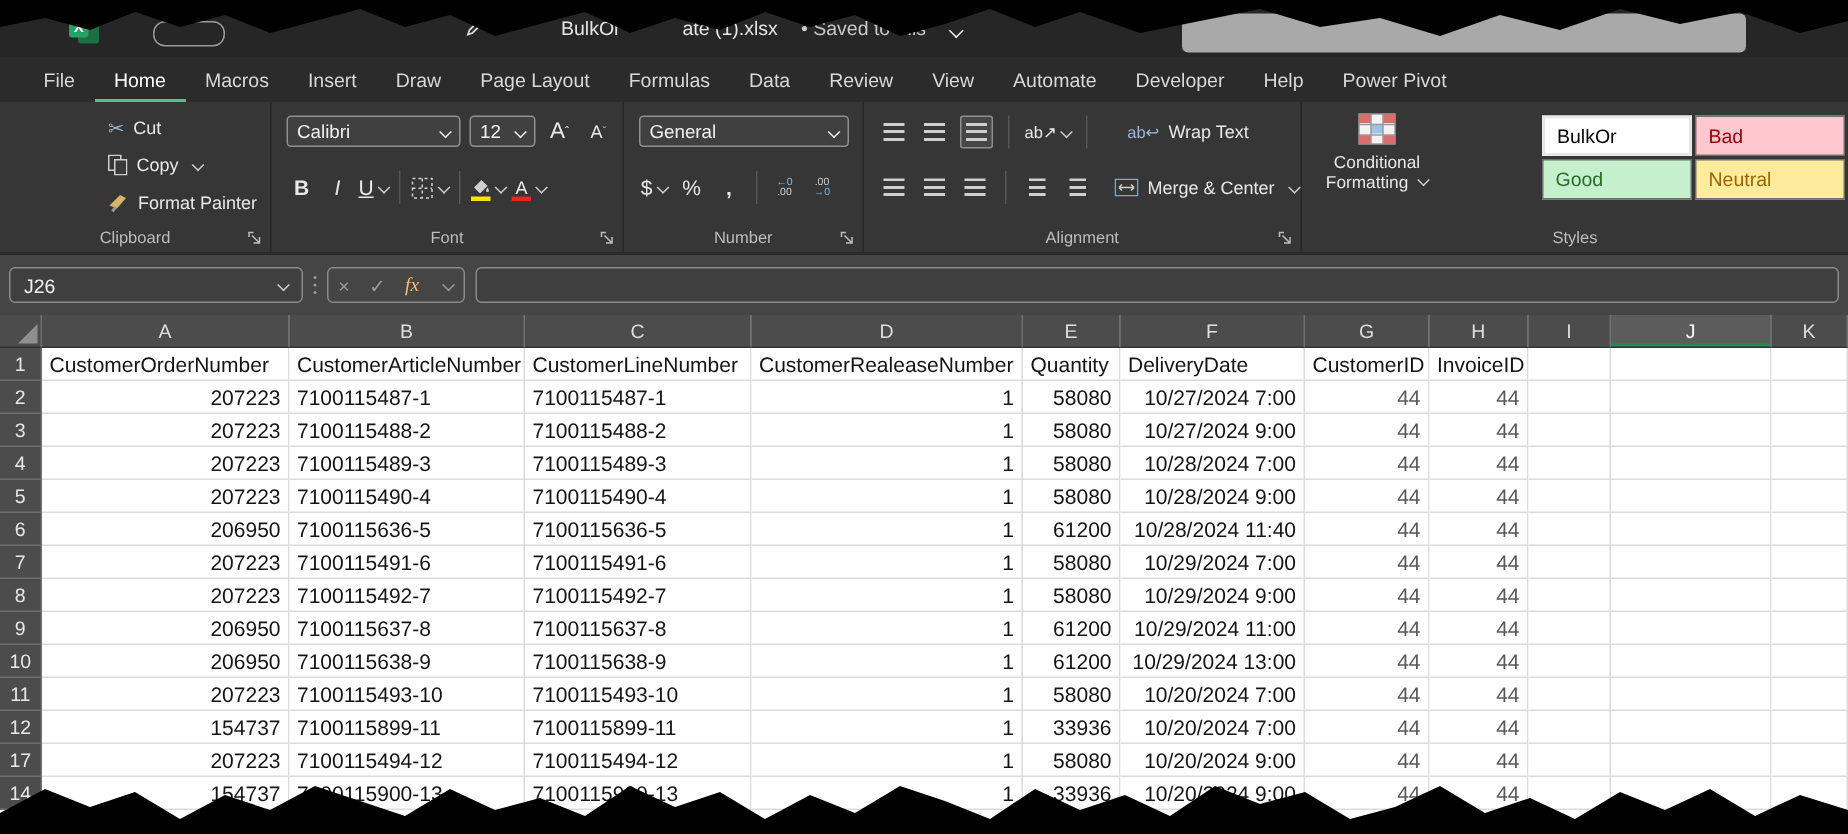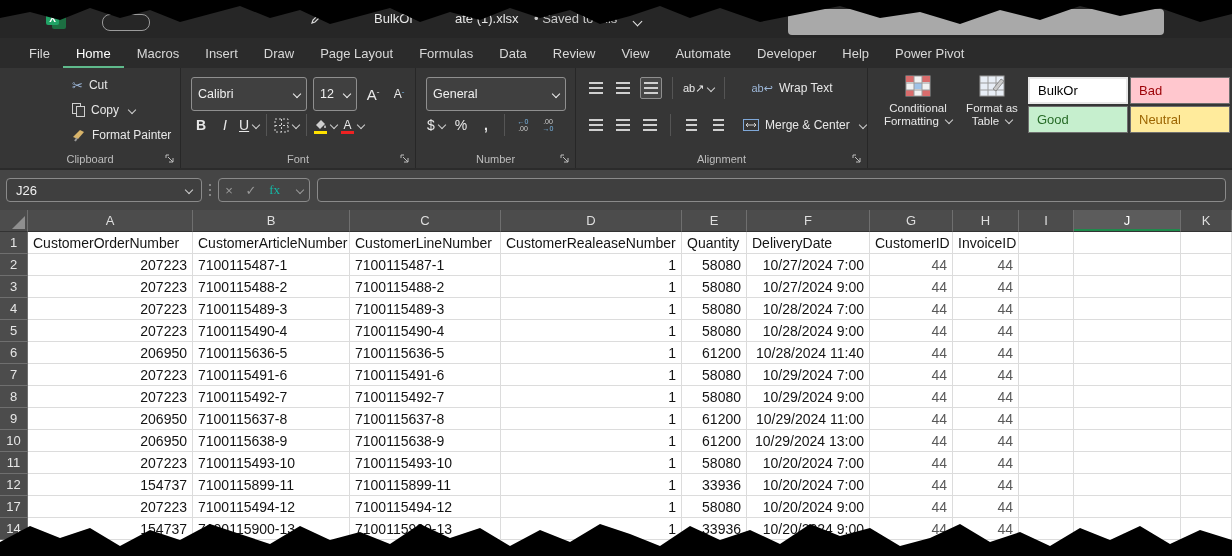--- a/index.html
+++ b/index.html
@@ -39,21 +39,21 @@
   .paste{position:absolute;left:12px;top:7px;width:48px;text-align:center;}
   .clipic{position:relative;width:22px;height:26px;margin:0 auto 3px;}
   .clip-board{position:absolute;left:0;top:2px;width:16px;height:22px;background:#d9a860;border-radius:2px;}
   .clip-top{position:absolute;left:4px;top:0;width:8px;height:5px;background:#bdbdbd;border-radius:2px;}
   .clip-page{position:absolute;left:8px;top:8px;width:13px;height:17px;background:#f2f2f2;border:1px solid #9a9a9a;}
   .cliprows{position:absolute;left:72px;top:8px;display:flex;flex-direction:column;gap:7px;}
   .cliprow{display:flex;align-items:center;gap:6px;height:18px;}
 
   .fontrow{position:absolute;left:10px;display:flex;align-items:center;gap:6px;}
   .combo{background:#404040;border:1px solid #8f8f8f;border-radius:3px;height:21px;display:flex;
-         align-items:center;justify-content:space-between;padding:16px 6px;font-size:12.5px;color:#f0f0f0;box-sizing:border-box;}
+         align-items:center;justify-content:space-between;padding:3px 6px;font-size:12.5px;color:#f0f0f0;box-sizing:border-box;}
   .ibtn{display:flex;align-items:center;justify-content:center;min-width:20px;height:20px;font-size:14px;color:#e8e8e8;}
   .selbox{border:1px solid #8f8f8f;background:#474747;border-radius:2px;}
   .lns{width:14px;height:12px;background:repeating-linear-gradient(#cfcfcf 0 2px,transparent 2px 5px);}
   .vsep{width:1px;height:22px;background:#555;margin:0 3px;}
   .ubar{text-decoration:underline;}
   .redbar{display:block;width:13px;height:3px;background:#e22;margin-top:-1px;}
   .yelbar{display:block;width:13px;height:3px;background:#ffe100;margin-top:-1px;}
   .twoline{font-size:7px;line-height:7px;color:#cfcfcf;text-align:center;}
   .bigbtn{position:absolute;top:7px;text-align:center;font-size:11.5px;line-height:13px;color:#e8e8e8;}
 
@@ -64,21 +64,21 @@
 
   
   .fbar{position:absolute;left:0;top:168px;width:100%;height:42px;background:#454545;border-top:2px solid #2b2b2b;
         display:flex;align-items:center;padding:0 6px;gap:7px;box-sizing:border-box;z-index:1;}
   .namebox{width:196px;height:24px;background:#3f3f3f;border:1px solid #8a8a8a;border-radius:4px;color:#f0f0f0;
            font-size:13px;display:flex;align-items:center;justify-content:space-between;padding:0 9px;box-sizing:border-box;}
   .dots{display:flex;flex-direction:column;gap:3px;}
   .dots i{width:2px;height:2px;border-radius:50%;background:#9a9a9a;}
   .fxbox{width:92px;height:24px;border:1px solid #8a8a8a;border-radius:4px;display:flex;align-items:center;
          justify-content:space-around;color:#9a9a9a;font-size:13px;box-sizing:border-box;}
-  .fx{font-family:"Liberation Serif",serif;color:#14b8a6;}
+  .fx{font-family:"Liberation Serif",serif;font-style:italic;color:#fdba74;}
   .finput{flex:1;height:24px;background:#3f3f3f;border:1px solid #8a8a8a;border-radius:4px;color:#fff;
           font-size:13px;display:flex;align-items:center;padding:0 8px;box-sizing:border-box;}
 
   
   #grid{position:absolute;left:0;top:210px;display:grid;grid-auto-rows:22px;z-index:1;}
   #grid>div{box-sizing:border-box;}
   .corner{background:#4c4c4c;border-right:1px solid #6f6f6f;border-bottom:1px solid #333;position:relative;}
   .tri{position:absolute;right:2px;bottom:2px;width:0;height:0;border-left:13px solid transparent;border-bottom:13px solid #8f8f8f;}
   .ch{background:#4c4c4c;color:#dedede;font-size:13px;display:flex;align-items:center;justify-content:center;
       border-right:1px solid #6f6f6f;border-bottom:1px solid #333;}
@@ -317,35 +317,27 @@
           <rect x="1" y="1" width="8" height="6" fill="#d96c6c"></rect>
             <rect x="17" y="1" width="8" height="6" fill="#d96c6c"></rect>
           <rect x="9" y="8" width="8" height="6" fill="#9fc3e8"></rect>
           <rect x="1" y="15" width="8" height="6" fill="#d96c6c"></rect>
             <rect x="17" y="15" width="8" height="6" fill="#d96c6c"></rect>
           <path d="M9 1 V21 M17 1 V21 M1 8 H25 M1 15 H25" stroke="#9a9a9a" fill="none"></path>
         </svg><br>
         <span>Conditional</span><br>
         <span><span>Formatting</span> <i class="chv sm" style="color:#cfcfcf"></i></span>
       </div>
-      <div class="bigbtn" style="left:92px;width:64px">
-        <svg width="26" height="22" viewBox="0 0 26 22" style="margin-bottom:2px">
-          <rect x="1" y="1" width="24" height="20" fill="#e8eef6" stroke="#9a9a9a"></rect>
-          <path d="M9 1 V21 M17 1 V21 M1 8 H25 M1 15 H25" stroke="#9a9a9a" fill="none"></path>
-          <path d="M14 14 L22 4 L25 6 L17 16 Z" fill="#c9c9c9" stroke="#7a7a7a" stroke-width="0.8"></path>
-        </svg><br>
-        <span>Format as</span><br>
-        <span><span>Table</span> <i class="chv sm" style="color:#cfcfcf"></i></span>
-      </div>
       <div class="gallery">
           <div class="gcell sel" style="background: rgb(255, 255, 255); color: rgb(0, 0, 0);">BulkOr</div>
           <div class="gcell" style="background: rgb(255, 199, 206); color: rgb(156, 0, 6);">Bad</div>
           <div class="gcell" style="background: rgb(198, 239, 206); color: rgb(39, 107, 39);">Good</div>
           <div class="gcell" style="background: rgb(255, 235, 156); color: rgb(156, 101, 0);">Neutral</div>
         </div>
+      <div class="glabel">Styles</div>
     </div>
   </div>
 
   <div class="fbar">
     <div class="namebox">
       <span>J26</span>
         <i class="chv sm" style="color:#cfcfcf"></i>
     </div>
     <div class="dots">
         <i></i>

